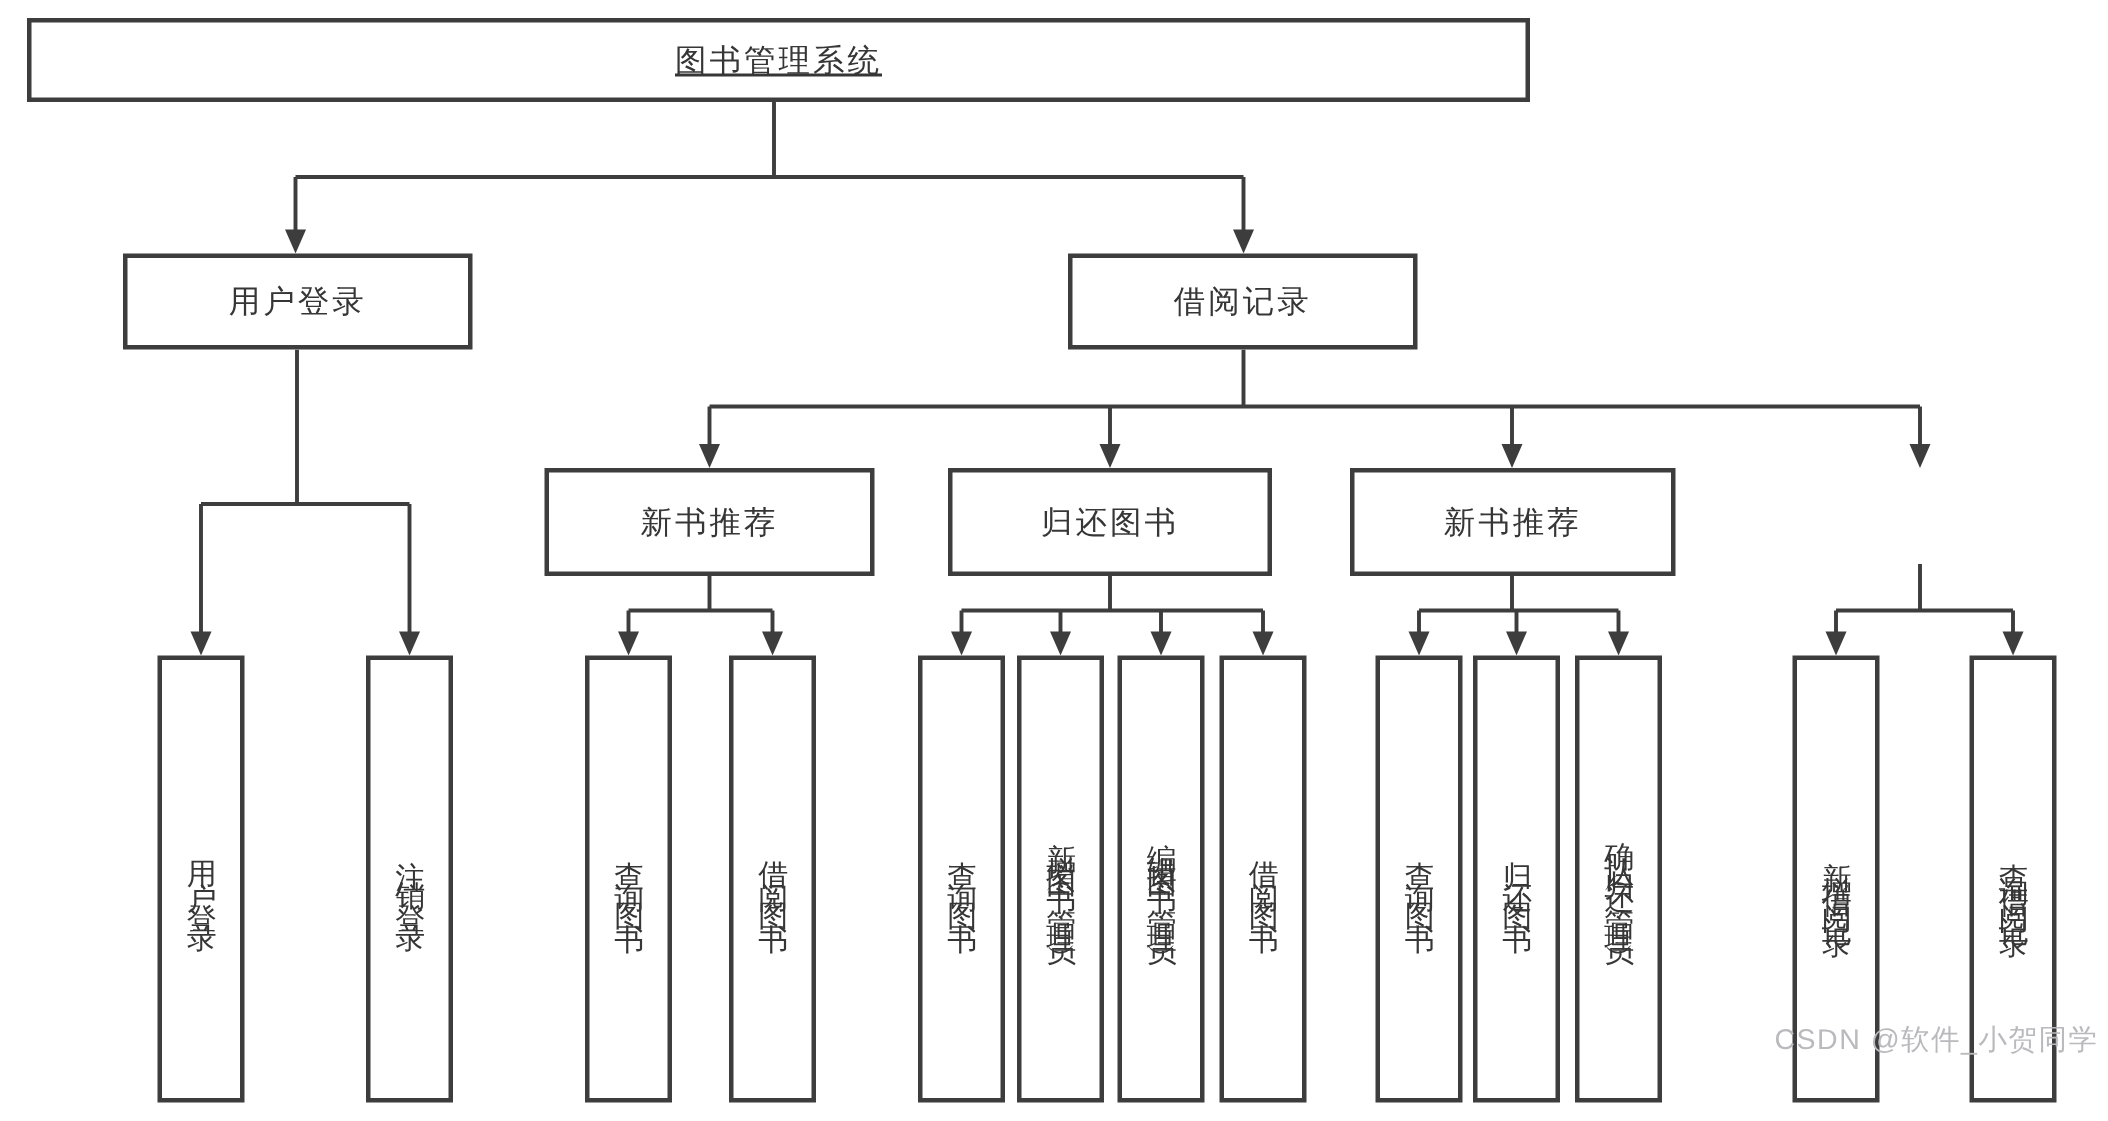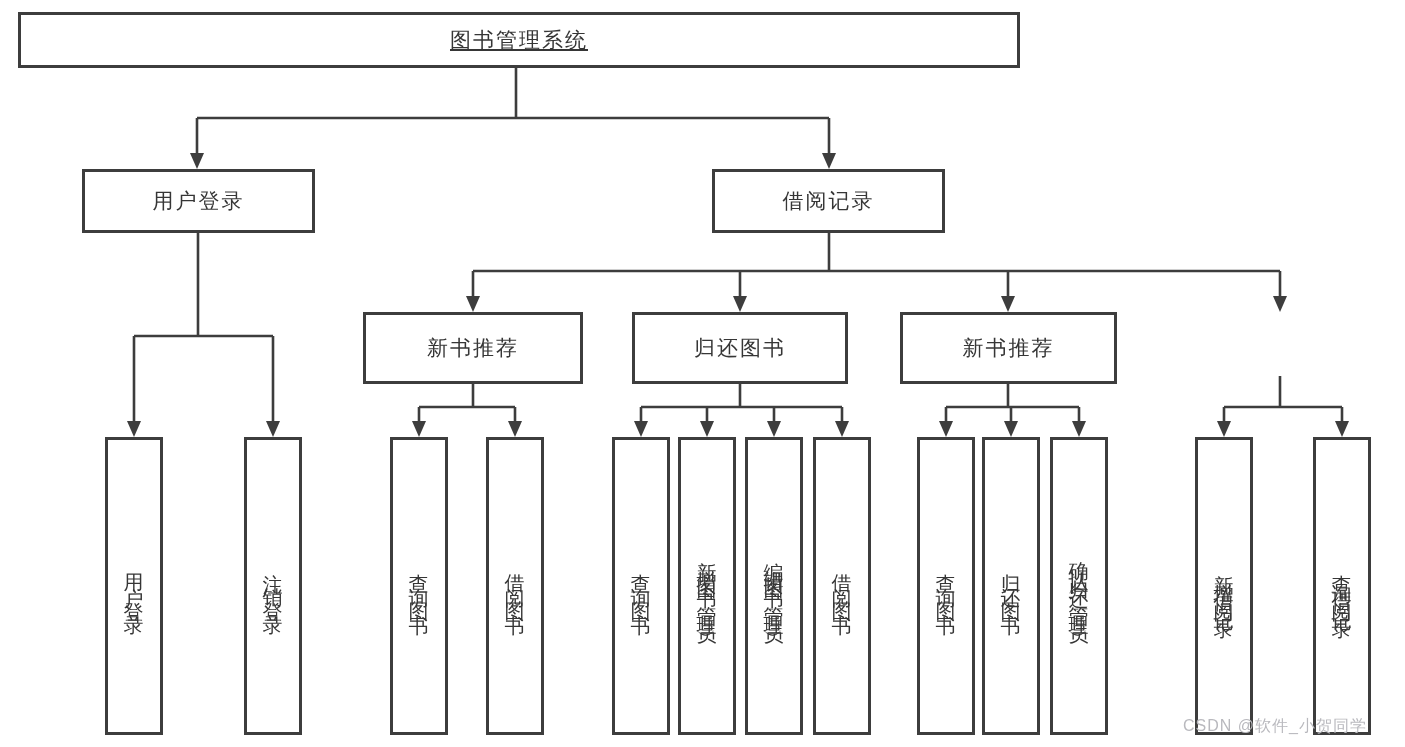--- a/index.html
+++ b/index.html
@@ -37,23 +37,23 @@
     writing-mode:vertical-rl;
     text-orientation:mixed;
     font-size:20px;
     letter-spacing:14px;
     line-height:1;
     white-space:nowrap;
   }
   .vtext.long{letter-spacing:9px;}
   .watermark{
     position:absolute;
-    left:1183px;top:716px;
+    left:1183px;top:680px;
     z-index:3;
-    font-size:16px;
+    font-size:19px;
     color:var(--wm);
     white-space:nowrap;
     letter-spacing:1px;
   }
 </style>
 </head>
 <body>
 
 <div class="stage">
 

